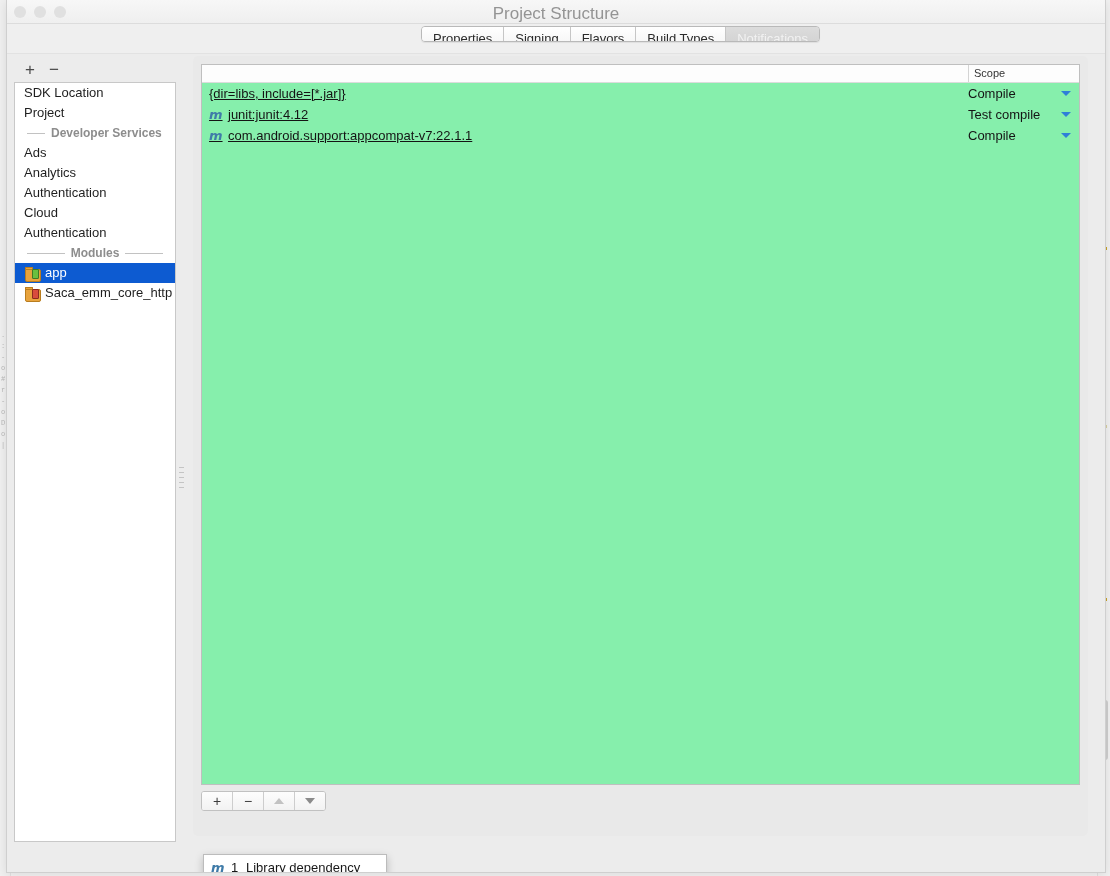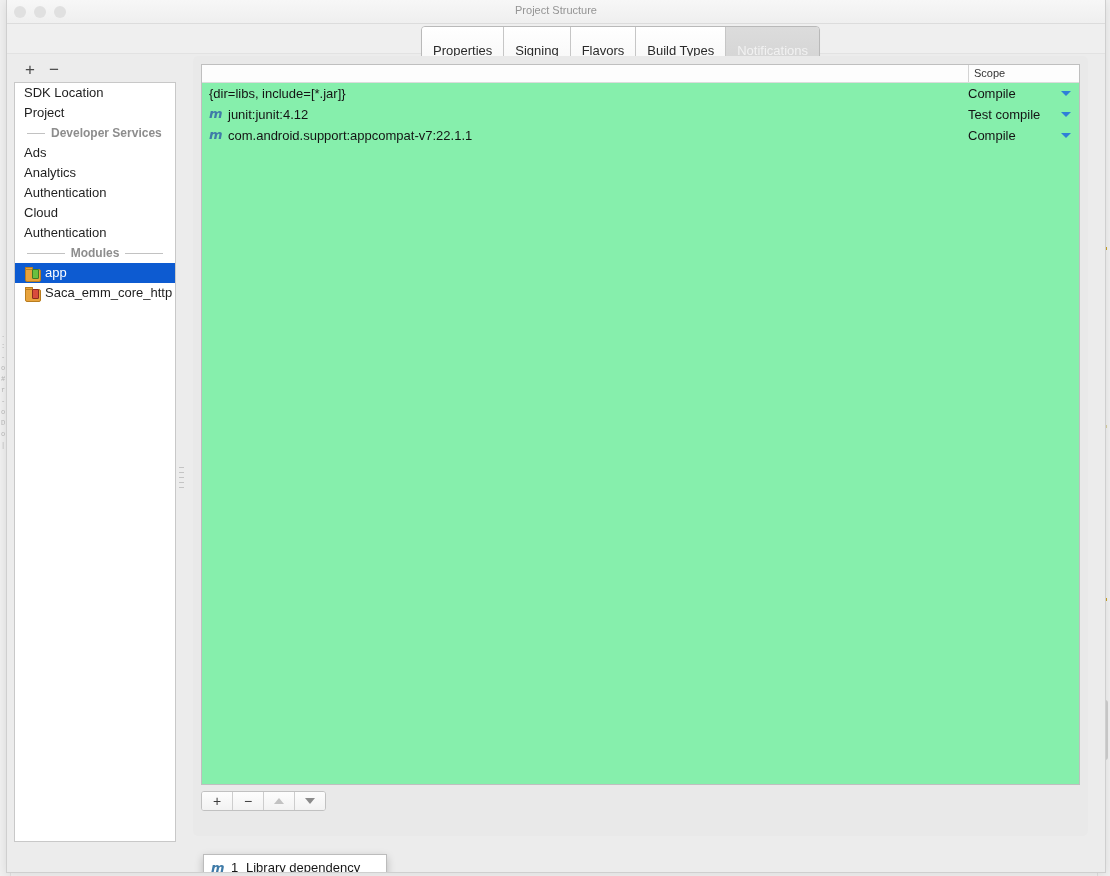--- a/index.html
+++ b/index.html
@@ -90,21 +90,21 @@
   }
   .tl-dot {
     width: 12px; height: 12px;
     border-radius: 50%;
     background: #e0e0e0;
   }
   .win-title {
     position: absolute;
     left: 0; right: 0; top: 4px;
     text-align: center;
-    font-size: 11px;
+    font-size: 17px;
     color: #949494;
   }
 
   
   .tabrow {
     position: relative;
     height: 29px;
     background: #efefef;
     border-bottom: 1px solid #e2e2e2;
   }
@@ -112,21 +112,21 @@
     position: absolute;
     left: 414px;
     top: 2px;
     display: flex;
     border-radius: 4px;
     overflow: hidden;
     border: 1px solid #b9b9b9;
     box-shadow: 0 1px 1px rgba(0,0,0,0.07);
   }
   .seg-tab {
-    padding: 12px 11px;
+    padding: 0 11px;
     height: 14px;
     line-height: 23px;
     font-size: 13px;
     color: #2b2b2b;
     background: linear-gradient(#ffffff, #f7f7f7);
     border-right: 1px solid #c6c6c6;
     white-space: nowrap;
   }
   .seg-tab:last-child { border-right: none; }
   .seg-tab.active {
@@ -304,25 +304,26 @@
   .trow {
     position: relative;
     height: 21px;
     display: flex;
     align-items: center;
   }
   .cell-name {
     position: absolute;
     left: 7px;
     display: flex;
-    align-items: flex-start;
+    align-items: center;
     gap: 5px;
     font-size: 13px;
     color: #141414;
     white-space: nowrap;
+    text-decoration: underline;
   }
   .cell-scope {
     position: absolute;
     left: 766px;
     width: 111px;
     display: flex;
     align-items: center;
     justify-content: space-between;
     padding-right: 8px;
     box-sizing: border-box;

